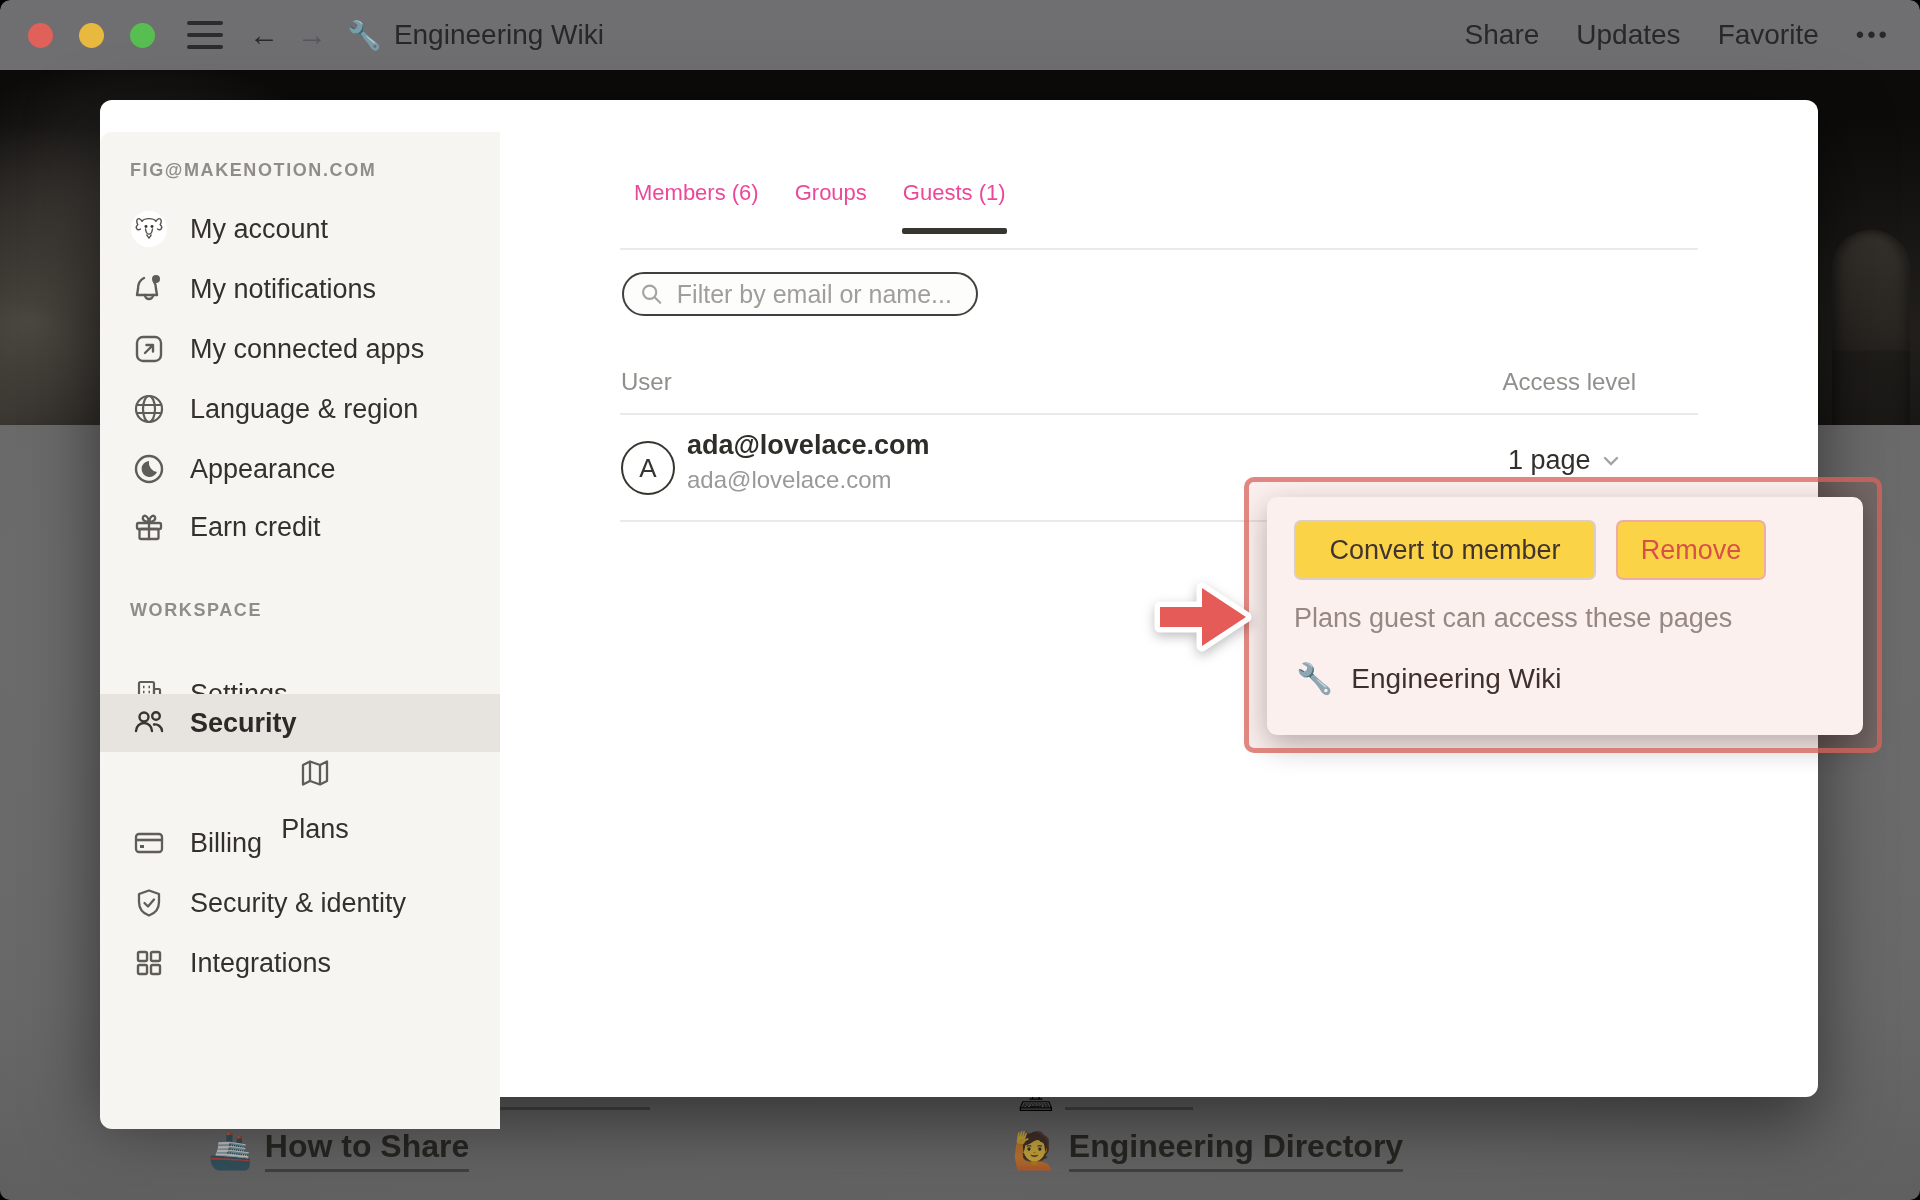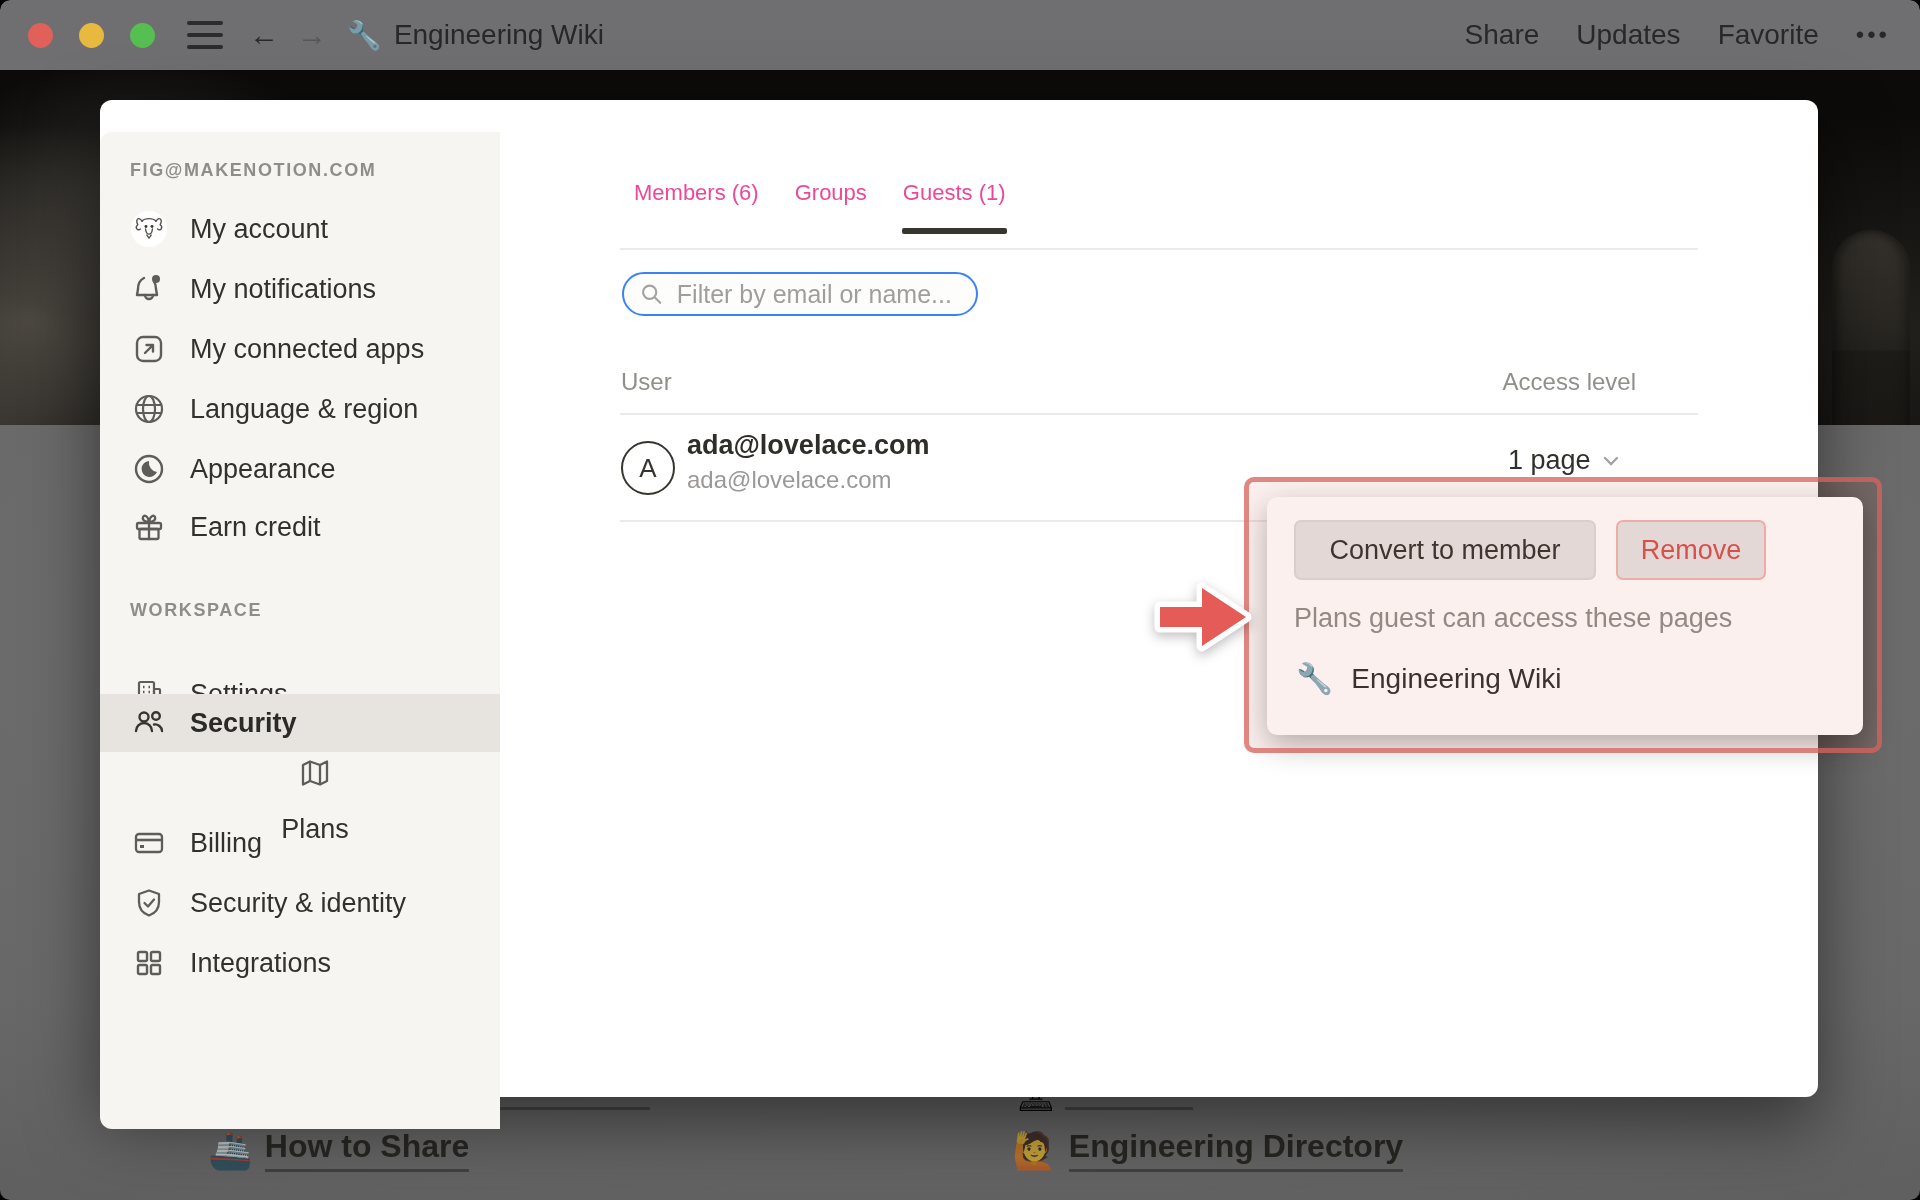--- a/index.html
+++ b/index.html
@@ -61,41 +61,41 @@
   .side-item.selected .lbl{font-weight:700;color:#2b2a27;}
   .side-ico{width:38px;height:38px;display:flex;align-items:center;justify-content:center;flex:0 0 38px;}
   .side-ico svg{display:block;}
   
   .tabs{position:absolute;left:534px;top:80px;display:flex;gap:36px;z-index:2;}
   .tab{font-size:22px;color:#ec4899;padding-bottom:28px;position:relative;cursor:pointer;}
   .tab.active{font-weight:500;}
   .tab.active::after{content:"";position:absolute;left:-1px;right:-1px;bottom:0;height:6px;
     background:#37352f;border-radius:2px;}
   .main-divider{position:absolute;left:520px;top:148px;width:1078px;height:2px;background:#ebeae8;}
-  .search{position:absolute;left:522px;top:172px;width:356px;height:44px;border:2px solid #3b82f6;
+  .search{position:absolute;left:522px;top:172px;width:356px;height:44px;border:2px solid #404040;
     border-radius:23px;background:#fdfdfc;display:flex;align-items:center;box-sizing:border-box;
     padding:0 16px;gap:12px;}
   .search input{border:none;outline:none;background:transparent;font-size:25px;color:#4a4844;
     font-family:inherit;width:100%;}
   .search input::placeholder{color:#a09e9b;}
   .col-head{position:absolute;font-size:24px;color:#918f8b;}
   .thead-divider{position:absolute;left:520px;top:313px;width:1078px;height:2px;background:#ebeae8;}
   .row-divider{position:absolute;left:520px;top:420px;width:1078px;height:2px;background:#ebeae8;}
   .guest-avatar{position:absolute;left:521px;top:341px;width:54px;height:54px;border:2.5px solid #37352f;
     border-radius:50%;display:flex;align-items:center;justify-content:center;font-size:26px;color:#37352f;
     box-sizing:border-box;}
   .guest-name{position:absolute;left:587px;top:330px;font-size:27px;font-weight:600;color:#2f2d2a;}
   .guest-mail{position:absolute;left:587px;top:366px;font-size:24px;color:#9b9997;}
   .access-drop{position:absolute;left:1408px;top:345px;display:flex;align-items:center;gap:10px;cursor:pointer;}
   .access-drop .val{font-size:27px;color:#32302c;}
   .chev{width:20px;height:20px;}
   
   .popup{position:absolute;left:1267px;top:497px;width:596px;height:238px;background:#fff;
     border-radius:10px;box-shadow:0 10px 30px rgba(0,0,0,0.30);z-index:20;}
-  .btn{position:absolute;top:23px;height:60px;border-radius:7px;background:#e5e5e5;display:flex;
+  .btn{position:absolute;top:23px;height:60px;border-radius:7px;background:#fde047;display:flex;
     align-items:center;justify-content:center;font-size:27px;box-sizing:border-box;cursor:pointer;}
   .btn.convert{left:27px;width:302px;border:2px solid #dbd9d5;color:#32302c;}
   .btn.remove{left:349px;width:150px;border:2px solid #f0b5b1;color:#d8504a;}
   .popup-desc{position:absolute;left:27px;top:106px;font-size:27px;color:#8f8d89;}
   .popup-page{position:absolute;left:29px;top:164px;display:flex;align-items:center;gap:18px;cursor:pointer;}
   .popup-page .pico{font-size:30px;filter:grayscale(0.15);}
   .popup-page .ptitle{font-size:28px;font-weight:500;color:#2f2d2a;}
   
   .highlight{position:absolute;left:1244px;top:477px;width:638px;height:276px;border-radius:10px;
     border:5px solid rgba(213,99,94,0.75);background:rgba(226,88,82,0.09);z-index:30;

